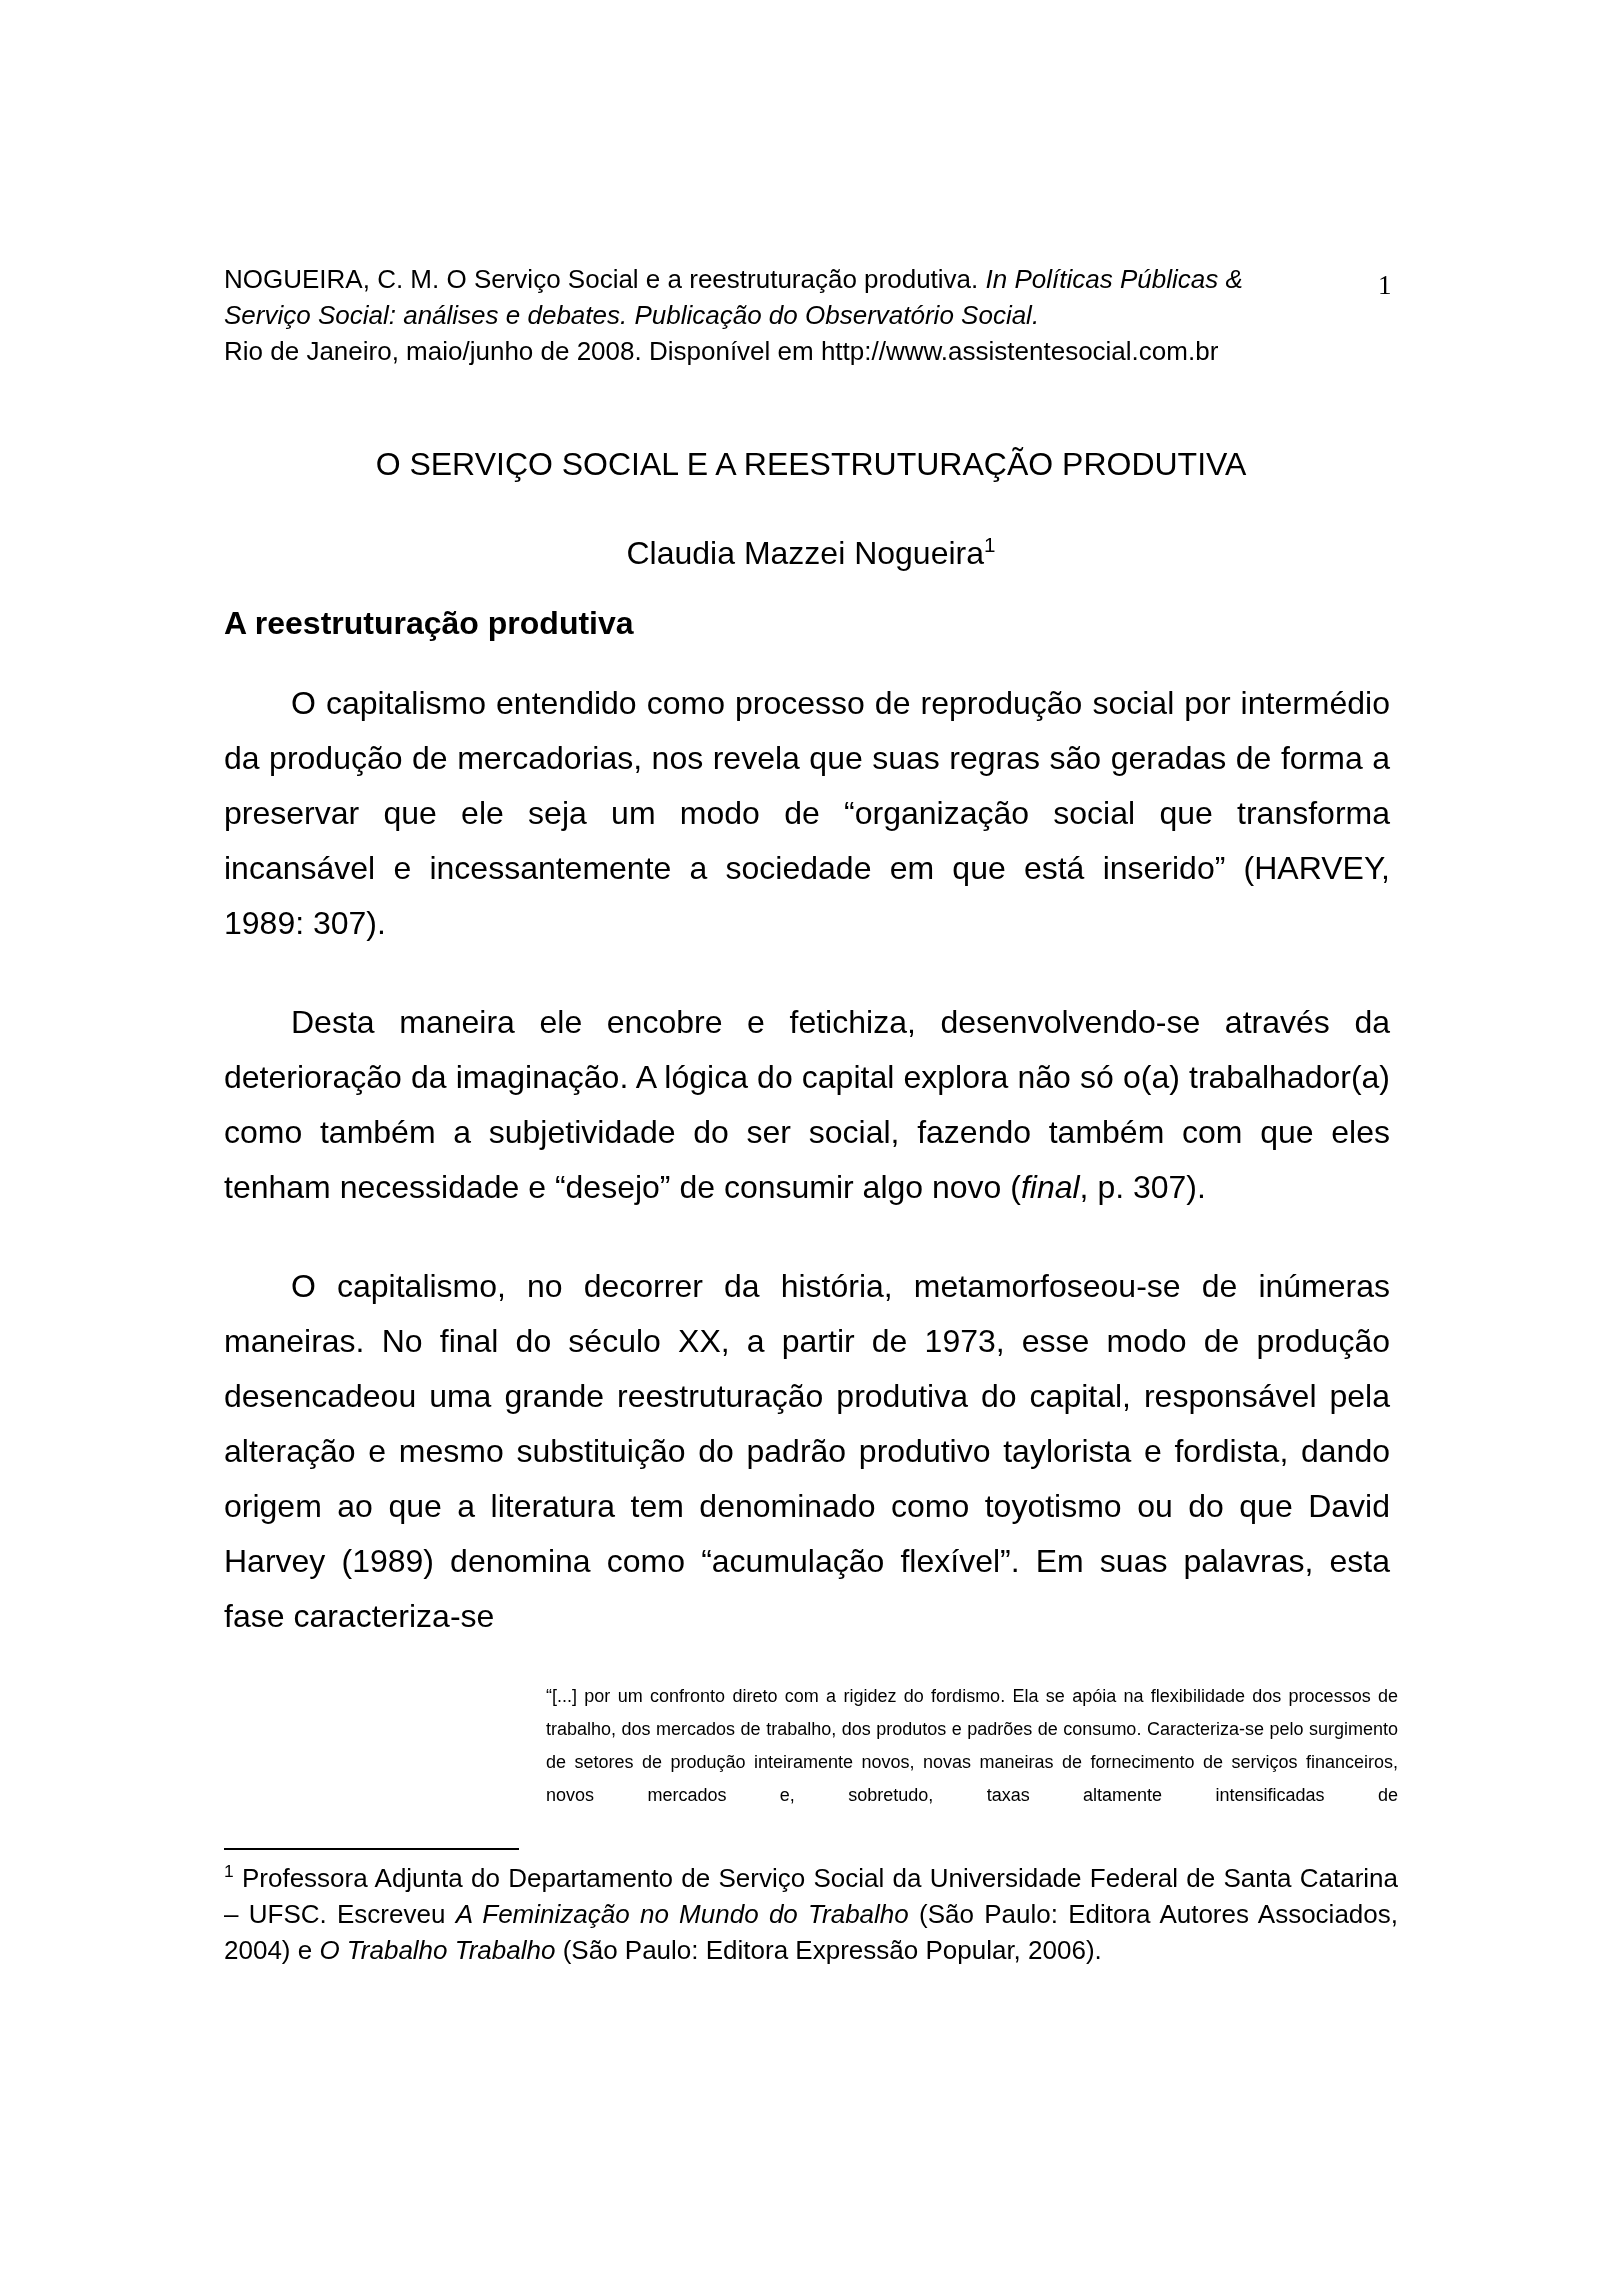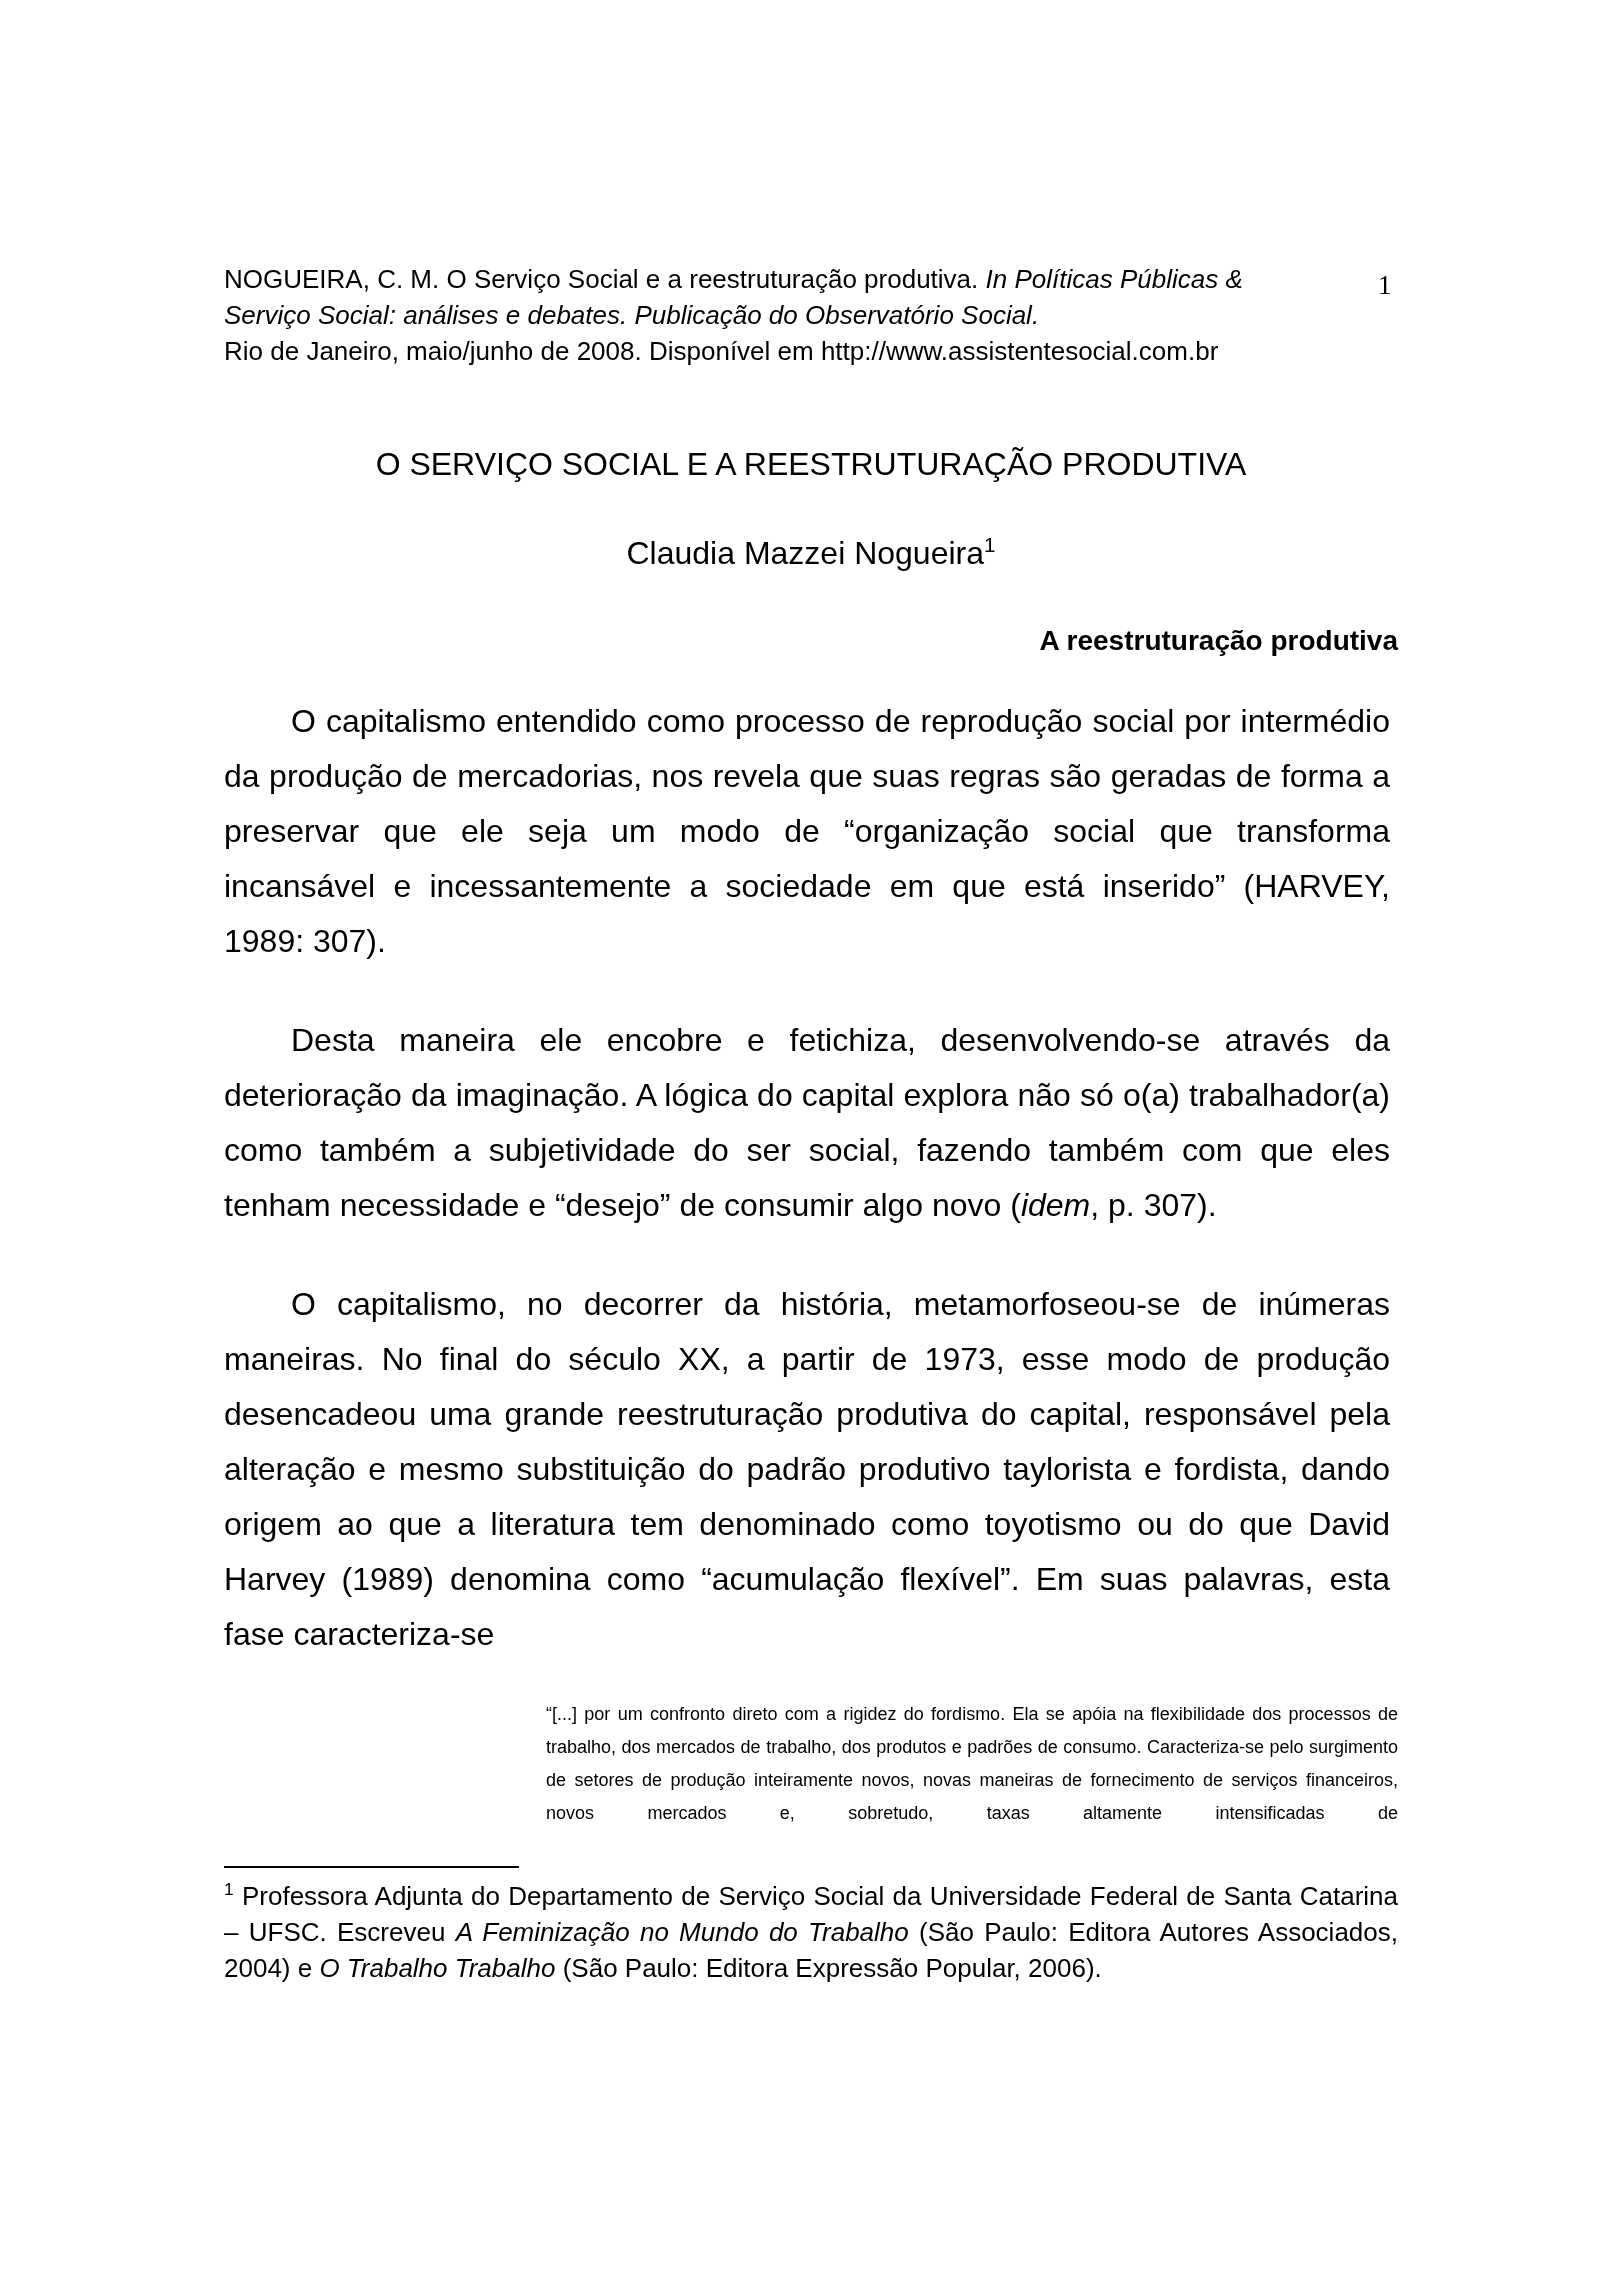--- a/index.html
+++ b/index.html
@@ -44,25 +44,25 @@
     margin-top: 49px;
     font-size: 32px;
     line-height: 40px;
     text-align: center;
   }
   .author-line sup {
     font-size: 20.6px;
     line-height: 0;
   }
   .section-heading {
-    margin-top: 48px;
-    font-size: 28px;
+    margin-top: 30px;
+    font-size: 32px;
     line-height: 40px;
     font-weight: bold;
-    text-align: right;
+    text-align: left;
   }
   
   .body-para {
     margin: 33px 8px 0 0;
     font-size: 32px;
     line-height: 55px;
     text-align: justify;
     text-indent: 67px;
   }
   .body-para + .body-para {
@@ -112,21 +112,21 @@
   </header>
 
   <h1 class="doc-title">O SERVIÇO SOCIAL E A REESTRUTURAÇÃO PRODUTIVA</h1>
 
   <div class="author-line"><span>Claudia Mazzei Nogueira</span><sup>1</sup></div>
 
   <h2 class="section-heading">A reestruturação produtiva</h2>
 
   <main>
     <p class="body-para">O capitalismo entendido como processo de reprodução social por intermédio da produção de mercadorias, nos revela que suas regras são geradas de forma a preservar que ele seja um modo de “organização social que transforma incansável e incessantemente a sociedade em que está inserido” (HARVEY, 1989: 307).</p>
-    <p class="body-para">Desta maneira ele encobre e fetichiza, desenvolvendo-se através da deterioração da imaginação. A lógica do capital explora não só o(a) trabalhador(a) como também a subjetividade do ser social, fazendo também com que eles tenham necessidade e “desejo” de consumir algo novo (<i>idem</i>, p. 307).</p>
+    <p class="body-para">Desta maneira ele encobre e fetichiza, desenvolvendo-se através da deterioração da imaginação. A lógica do capital explora não só o(a) trabalhador(a) como também a subjetividade do ser social, fazendo também com que eles tenham necessidade e “desejo” de consumir algo novo (<i>final</i>, p. 307).</p>
     <p class="body-para">O capitalismo, no decorrer da história, metamorfoseou-se de inúmeras maneiras. No final do século XX, a partir de 1973, esse modo de produção desencadeou uma grande reestruturação produtiva do capital, responsável pela alteração e mesmo substituição do padrão produtivo taylorista e fordista, dando origem ao que a literatura tem denominado como toyotismo ou do que David Harvey (1989) denomina como “acumulação flexível”. Em suas palavras, esta fase caracteriza-se</p>
 
     <blockquote class="block-quote">“[...] por um confronto direto com a rigidez do fordismo. Ela se apóia na flexibilidade dos processos de trabalho, dos mercados de trabalho, dos produtos e padrões de consumo. Caracteriza-se pelo surgimento de setores de produção inteiramente novos, novas maneiras de fornecimento de serviços financeiros, novos mercados e, sobretudo, taxas altamente intensificadas de</blockquote>
   </main>
 
   <footer class="footnote-area">
     <div class="footnote-rule"></div>
     <p class="footnote-text"><sup>1</sup><span> Professora Adjunta do Departamento de Serviço Social da Universidade Federal de Santa Catarina – UFSC. Escreveu <i>A Feminização no Mundo do Trabalho</i> (São Paulo: Editora Autores Associados, 2004) e <i>O Trabalho Trabalho</i> (São Paulo: Editora Expressão Popular, 2006).</span></p>
   </footer>
 

